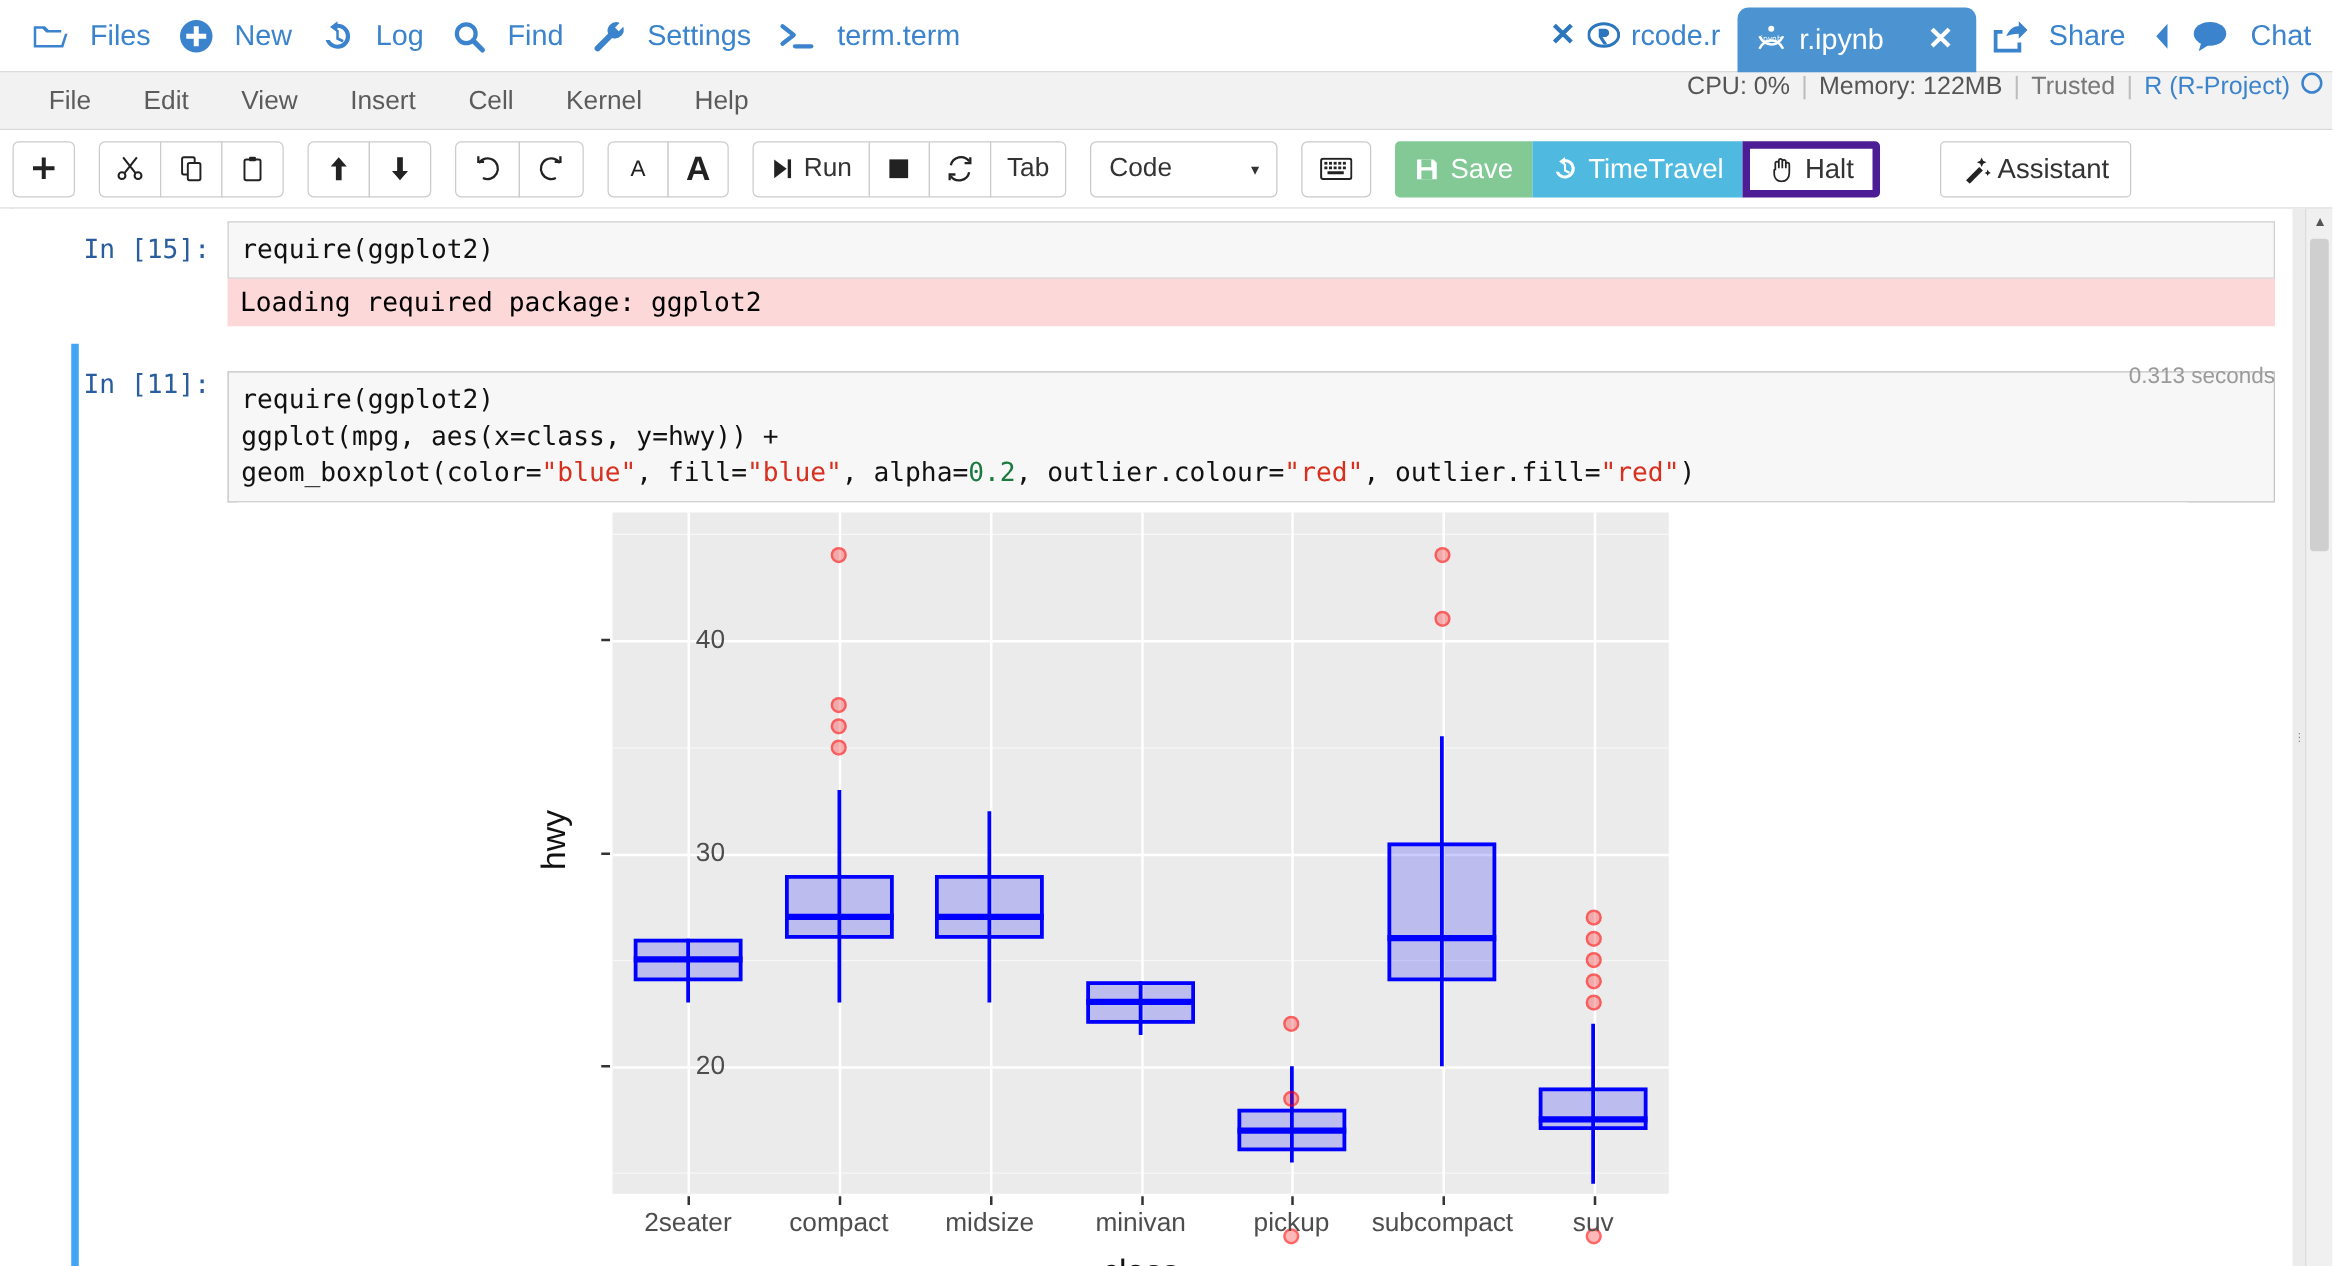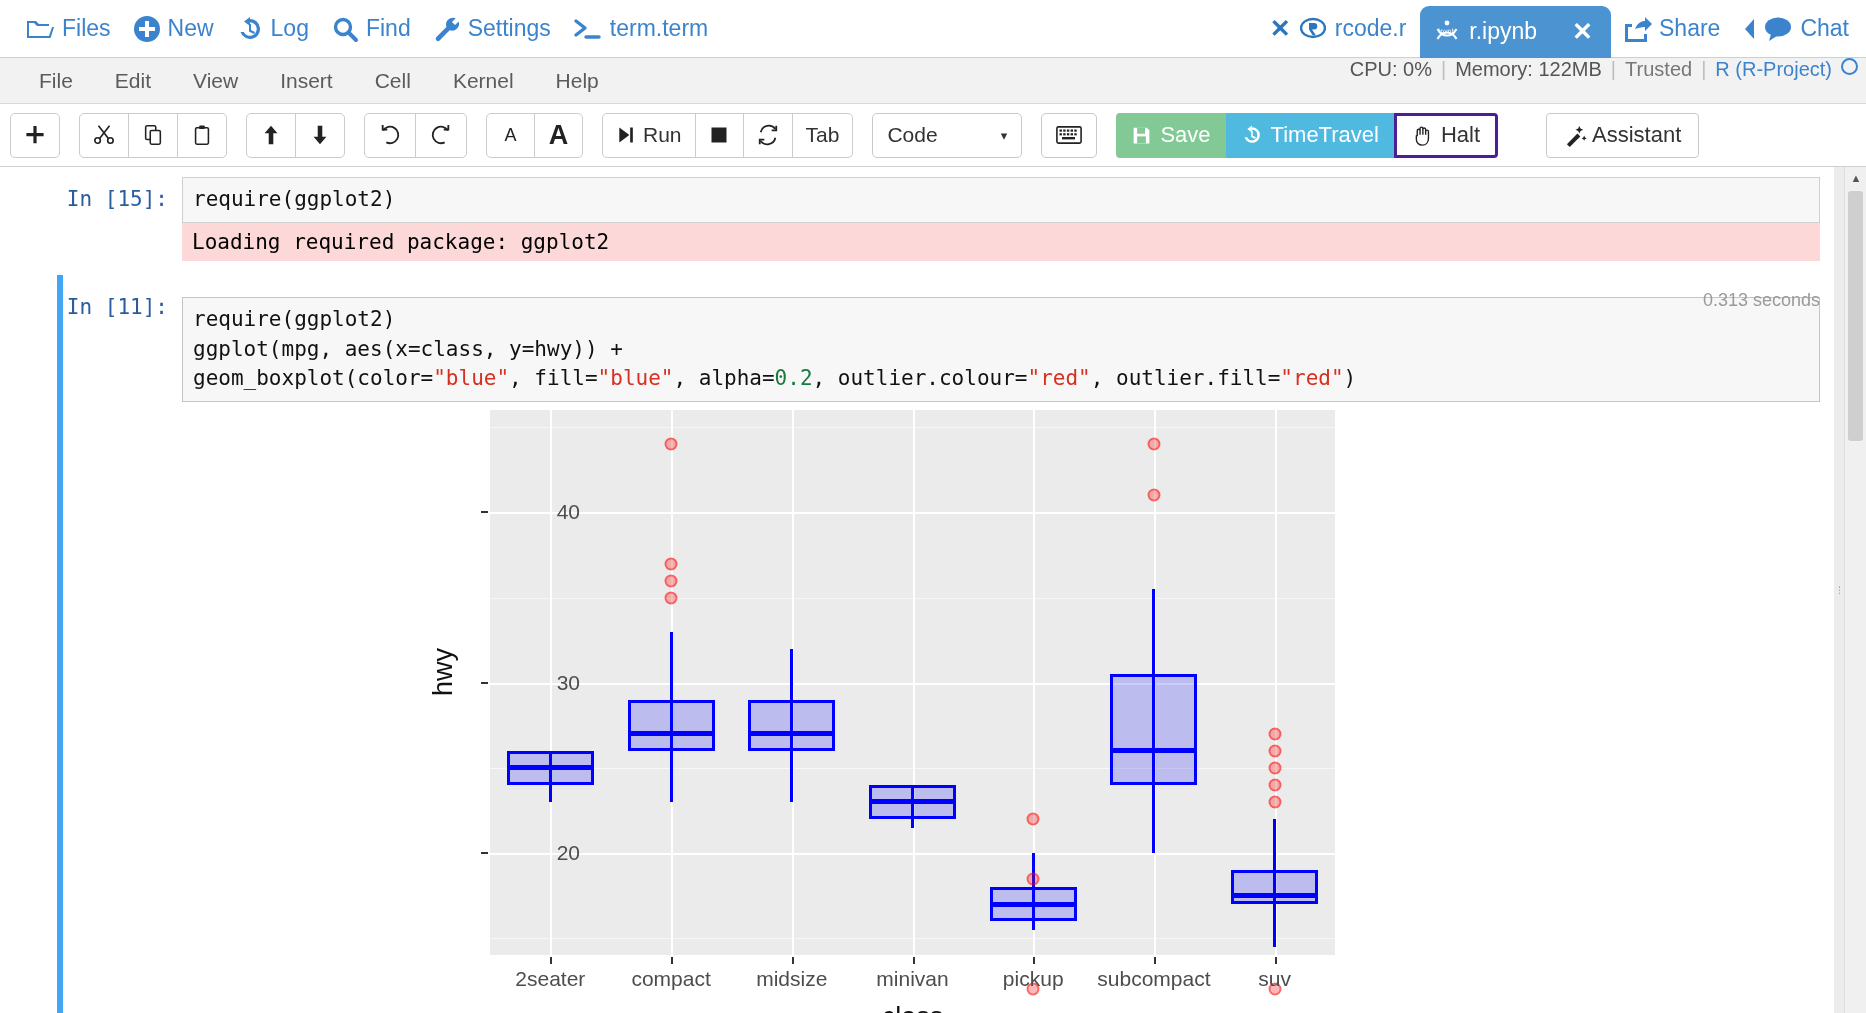--- a/index.html
+++ b/index.html
@@ -14,21 +14,21 @@
 
   
   .topbar {
     height:58px; background:#ffffff;
     display:flex; align-items:center;
     border-bottom:1px solid #cfcfcf;
     position:relative;
   }
   .tb-left { display:flex; align-items:center; padding-left:14px; gap:0px; }
   .tb-btn {
-    display:flex; align-items:center; gap:7px;
+    display:flex; align-items:center; gap:17px;
     color:#3b84cd; font-size:23px;
     padding:4px 11px; cursor:pointer;
     white-space:nowrap;
   }
   .tb-btn svg { display:block; }
   .tb-spacer { flex:1 1 auto; }
 
   .tabs { display:flex; align-items:flex-end; height:58px; }
   .tab {
     display:flex; align-items:center; gap:9px;
@@ -112,21 +112,21 @@
     padding:0 15px; font-size:22px; cursor:pointer;
     border-radius:4px 0 0 4px;
   }
   .btn-tt {
     height:45px; background:#4fb9e0; color:#fff;
     display:flex; align-items:center; gap:8px;
     padding:0 15px; font-size:22px; cursor:pointer;
   }
   .btn-halt {
     height:45px; background:#fff; color:#333;
-    border:3px solid #4c1d95; border-radius:0 4px 4px 0;
+    border:6px solid #4c1d95; border-radius:0 4px 4px 0;
     display:flex; align-items:center; gap:8px;
     padding:0 15px; font-size:22px; cursor:pointer;
   }
   .btn-assist {
     height:45px; background:#fff; color:#333;
     border:1px solid #c9c9c9; border-radius:4px;
     display:flex; align-items:center; gap:5px;
     padding:0 17px; font-size:22px; cursor:pointer;
     margin-left:48px;
   }

